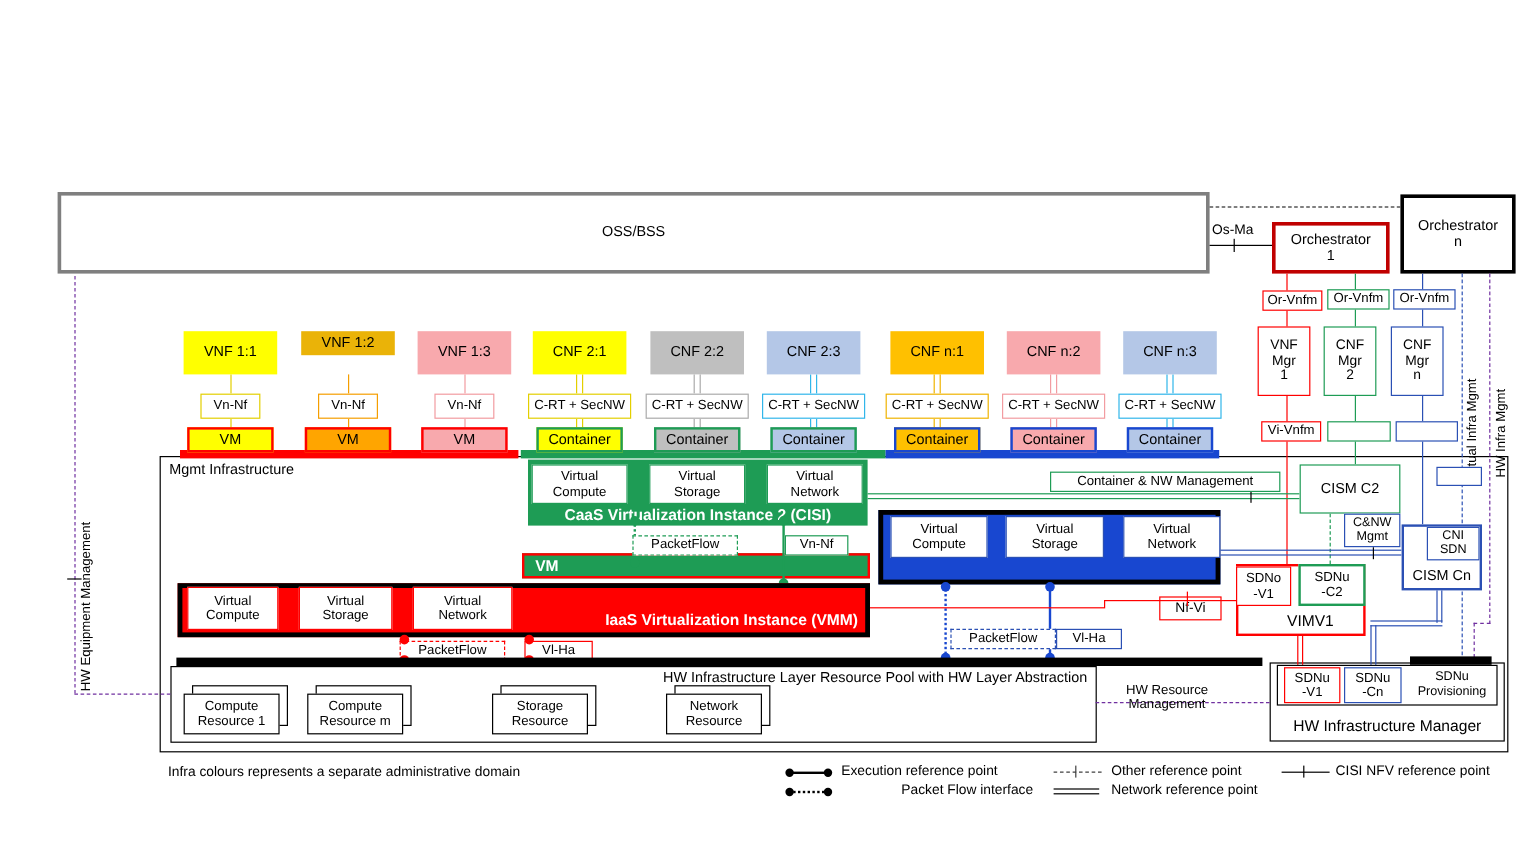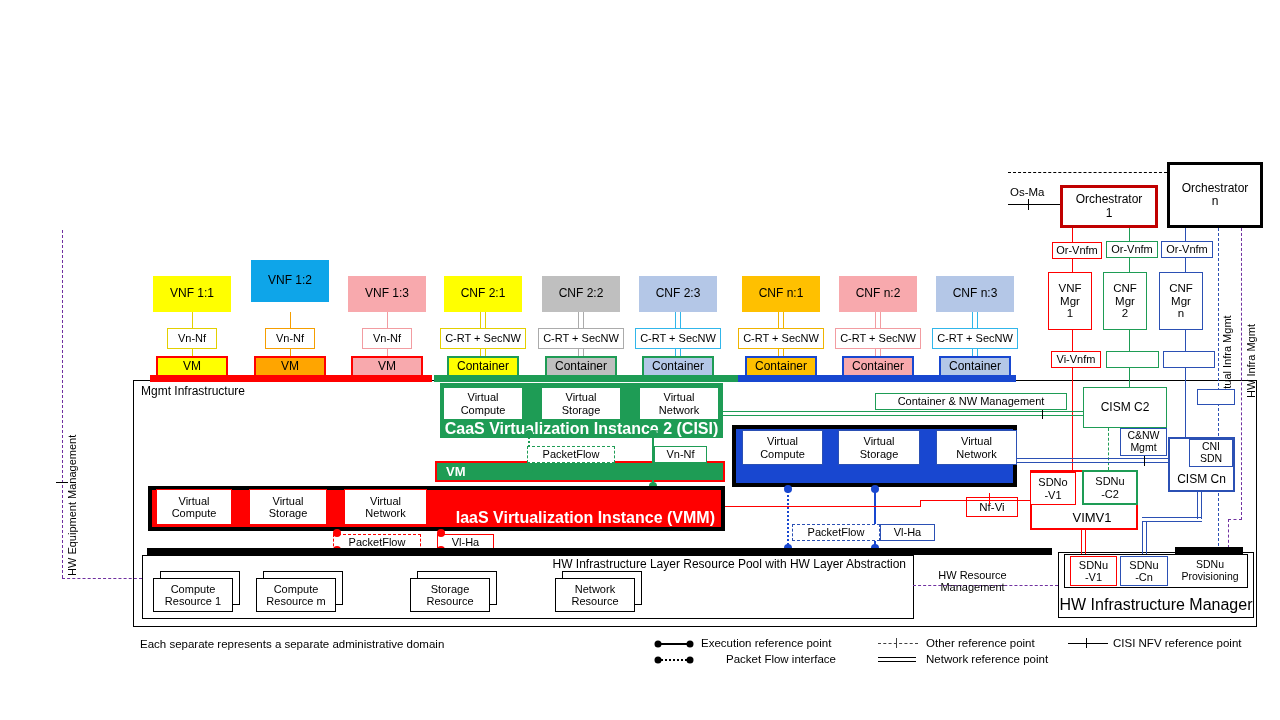--- a/index.html
+++ b/index.html
@@ -1,39 +1,42 @@
 <!DOCTYPE html>
 <html><head>
 <meta charset="utf-8">
 <style>
 *{margin:0;padding:0}
 body{font-family:"Liberation Sans",sans-serif;background:#fff}
 #stage{position:relative;width:1280px;height:720px;background:#fff;overflow:hidden}
 .ab{position:absolute;box-sizing:border-box}
 .cc{display:flex;align-items:center;justify-content:center;text-align:center}
 .t{font-size:11px;line-height:1.12;white-space:pre-line;color:#000}
-.t105{font-size:10.5px}.t115{font-size:11.5px}.t12{font-size:12px}.t125{font-size:16px}.t13{font-size:13px}
+.t105{font-size:10.5px}.t115{font-size:11.5px}.t12{font-size:12px}.t125{font-size:13px}.t13{font-size:13px}
 .b{font-weight:bold}.w{color:#fff}
 .vt{position:absolute;transform:rotate(-90deg);transform-origin:0 0;font-size:11px;white-space:nowrap;color:#000}
 .dot{position:absolute;width:8px;height:8px;border-radius:50%;transform:translate(-50%,-50%)}
 .ldot{position:absolute;width:7px;height:7px;border-radius:50%;background:#000;transform:translate(-50%,-50%)}
 </style>
 </head>
 <body>
 
 <div id="stage">
 
   <div class="ab" style="left:133px;top:380px;width:1124px;height:247px;border:1.6px solid #000;background:#fff"></div>
   <div class="ab t t12" style="left:141px;top:385px;width:160px;text-align:left">Mgmt  Infrastructure</div>
 
   <div class="ab" style="left:142px;top:555px;width:772px;height:64px;border:1.5px solid #000;background:#fff"></div>
   <div class="ab t t12" style="left:440px;top:558px;width:466px;text-align:right;white-space:nowrap">HW Infrastructure Layer Resource Pool with HW Layer Abstraction</div>
 
   <div class="ab" style="left:1058px;top:552px;width:196px;height:66px;border:1.6px solid #000;background:#fff"></div>
 
+  <div class="ab cc" style="left: 48px; top: 160px; width: 960px; height: 68px; border: 3px solid rgb(127, 127, 127); background: rgb(255, 255, 255);">
+      <span class="t t12">OSS/BSS</span>
+    </div>
   <div class="ab" style="left:1008px;top:172px;width:159px;height:0;border-top:1.6px dashed #000"></div>
   <div class="ab t t115" style="left:1010px;top:186px;width:48px">Os-Ma</div>
   <div class="ab" style="left:1008px;top:204px;width:52px;height:0;border-top:1.5px solid #000"></div>
   <div class="ab" style="left:1028px;top:199px;width:0;height:11px;border-left:1.4px solid #000"></div>
   <div class="ab cc" style="left: 1060px; top: 185px; width: 98px; height: 43px; border: 3.5px solid rgb(192, 0, 0); background: rgb(255, 255, 255);">
       <span class="t t12">Orchestrator
 1</span>
     </div>
   <div class="ab cc" style="left:1167px;top:162px;width:96px;height:66px;border:3.5px solid #000;background:#fff">
       <span class="t t12">Orchestrator
@@ -235,21 +238,21 @@
     </div>
   <div class="ab cc" style="left: 167px; top: 328px; width: 50px; height: 21px; background: rgb(255, 255, 255); border: 1.4px solid rgb(227, 207, 0);">
       <span class="t">Vn-Nf</span>
     </div>
   <div class="ab cc" style="left: 156px; top: 356px; width: 72px; height: 21px; border: 2.5px solid rgb(255, 0, 0); background: rgb(255, 255, 0);">
       <span class="t t12">VM</span>
     </div>
 
   <div class="ab" style="left: 290px; top: 312px; width: 0px; height: 16px; border-left: 1.5px solid rgb(245, 158, 0);"></div>
   <div class="ab" style="left: 290px; top: 349px; width: 0px; height: 8px; border-left: 1.5px solid rgb(245, 158, 0);"></div>
-  <div class="ab cc" style="left: 251px; top: 260px; width: 78px; height: 42px; background: #0ea5e9;">
+  <div class="ab cc" style="left: 251px; top: 276px; width: 78px; height: 20px; background: #eab308;">
       <span class="t t12">VNF 1:2</span>
     </div>
   <div class="ab cc" style="left: 265px; top: 328px; width: 50px; height: 21px; background: rgb(255, 255, 255); border: 1.4px solid rgb(245, 158, 0);">
       <span class="t">Vn-Nf</span>
     </div>
   <div class="ab cc" style="left: 254px; top: 356px; width: 72px; height: 21px; border: 2.5px solid rgb(255, 0, 0); background: rgb(255, 165, 0);">
       <span class="t t12">VM</span>
     </div>
 
   <div class="ab" style="left: 387px; top: 312px; width: 0px; height: 16px; border-left: 1.5px solid rgb(242, 156, 161);"></div>
@@ -371,29 +374,29 @@
       <span class="t">SDNu
 -Cn</span>
     </div>
   <div class="ab cc" style="left:1170px;top:556px;width:80px;height:30px">
       <span class="t t105">SDNu
 Provisioning</span>
     </div>
   <div class="ab" style="left:1175px;top:547px;width:68px;height:7px;background:#000"></div>
   <div class="ab cc t125" style="left:1058px;top:596px;width:196px;height:17px">HW Infrastructure Manager</div>
 
-  <div class="ab t t115" style="left:140px;top:638px;width:430px;text-align:left">Each separate represents a separate administrative domain</div>
+  <div class="ab t t115" style="left:140px;top:638px;width:430px;text-align:left">Infra colours represents a separate administrative domain</div>
   <div class="ab" style="left:657px;top:643px;width:34px;height:0;border-top:2.6px solid #000"></div>
   <div class="ldot" style="left:658px;top:644px"></div>
   <div class="ldot" style="left:690px;top:644px"></div>
   <div class="ab t t115" style="left:701px;top:637px;width:160px;text-align:left">Execution reference point</div>
   <div class="ab" style="left:657px;top:659px;width:34px;height:0;border-top:2.6px dotted #000"></div>
   <div class="ldot" style="left:658px;top:660px"></div>
   <div class="ldot" style="left:690px;top:660px"></div>
-  <div class="ab t t115" style="left:701px;top:653px;width:160px;text-align:center">Packet Flow interface</div>
+  <div class="ab t t115" style="left:701px;top:653px;width:160px;text-align:right">Packet Flow interface</div>
   <div class="ab" style="left:878px;top:643px;width:40px;height:0;border-top:1.4px dashed #404040"></div>
   <div class="ab" style="left:896px;top:638px;width:0;height:10px;border-left:1.3px solid #404040"></div>
   <div class="ab t t115" style="left:926px;top:637px;width:140px;text-align:left">Other reference point</div>
   <div class="ab" style="left:878px;top:657px;width:38px;height:5px;border-top:1.7px solid #000;border-bottom:1.7px solid #000"></div>
   <div class="ab t t115" style="left:926px;top:653px;width:150px;text-align:left">Network reference point</div>
   <div class="ab" style="left:1068px;top:643px;width:40px;height:0;border-top:1.4px solid #000"></div>
   <div class="ab" style="left:1086px;top:638px;width:0;height:10px;border-left:1.3px solid #000"></div>
   <div class="ab t t115" style="left:1113px;top:637px;width:160px;text-align:left">CISI NFV reference point</div>
 
 </div>

